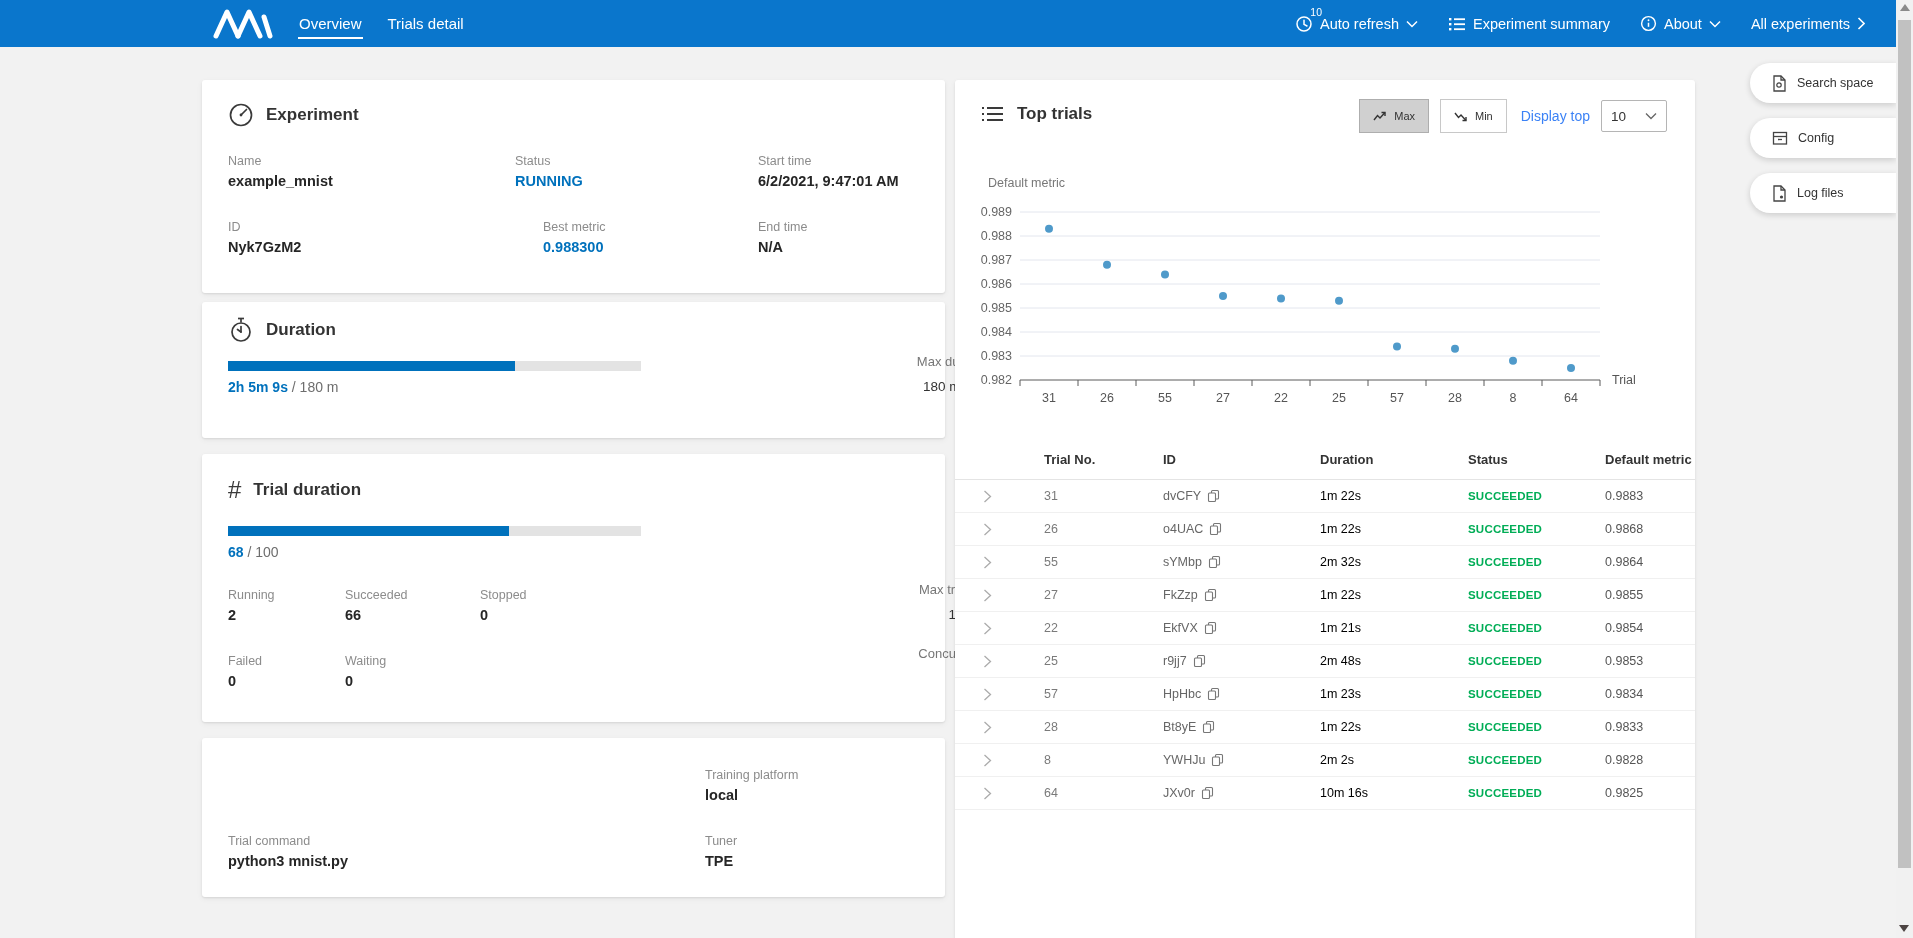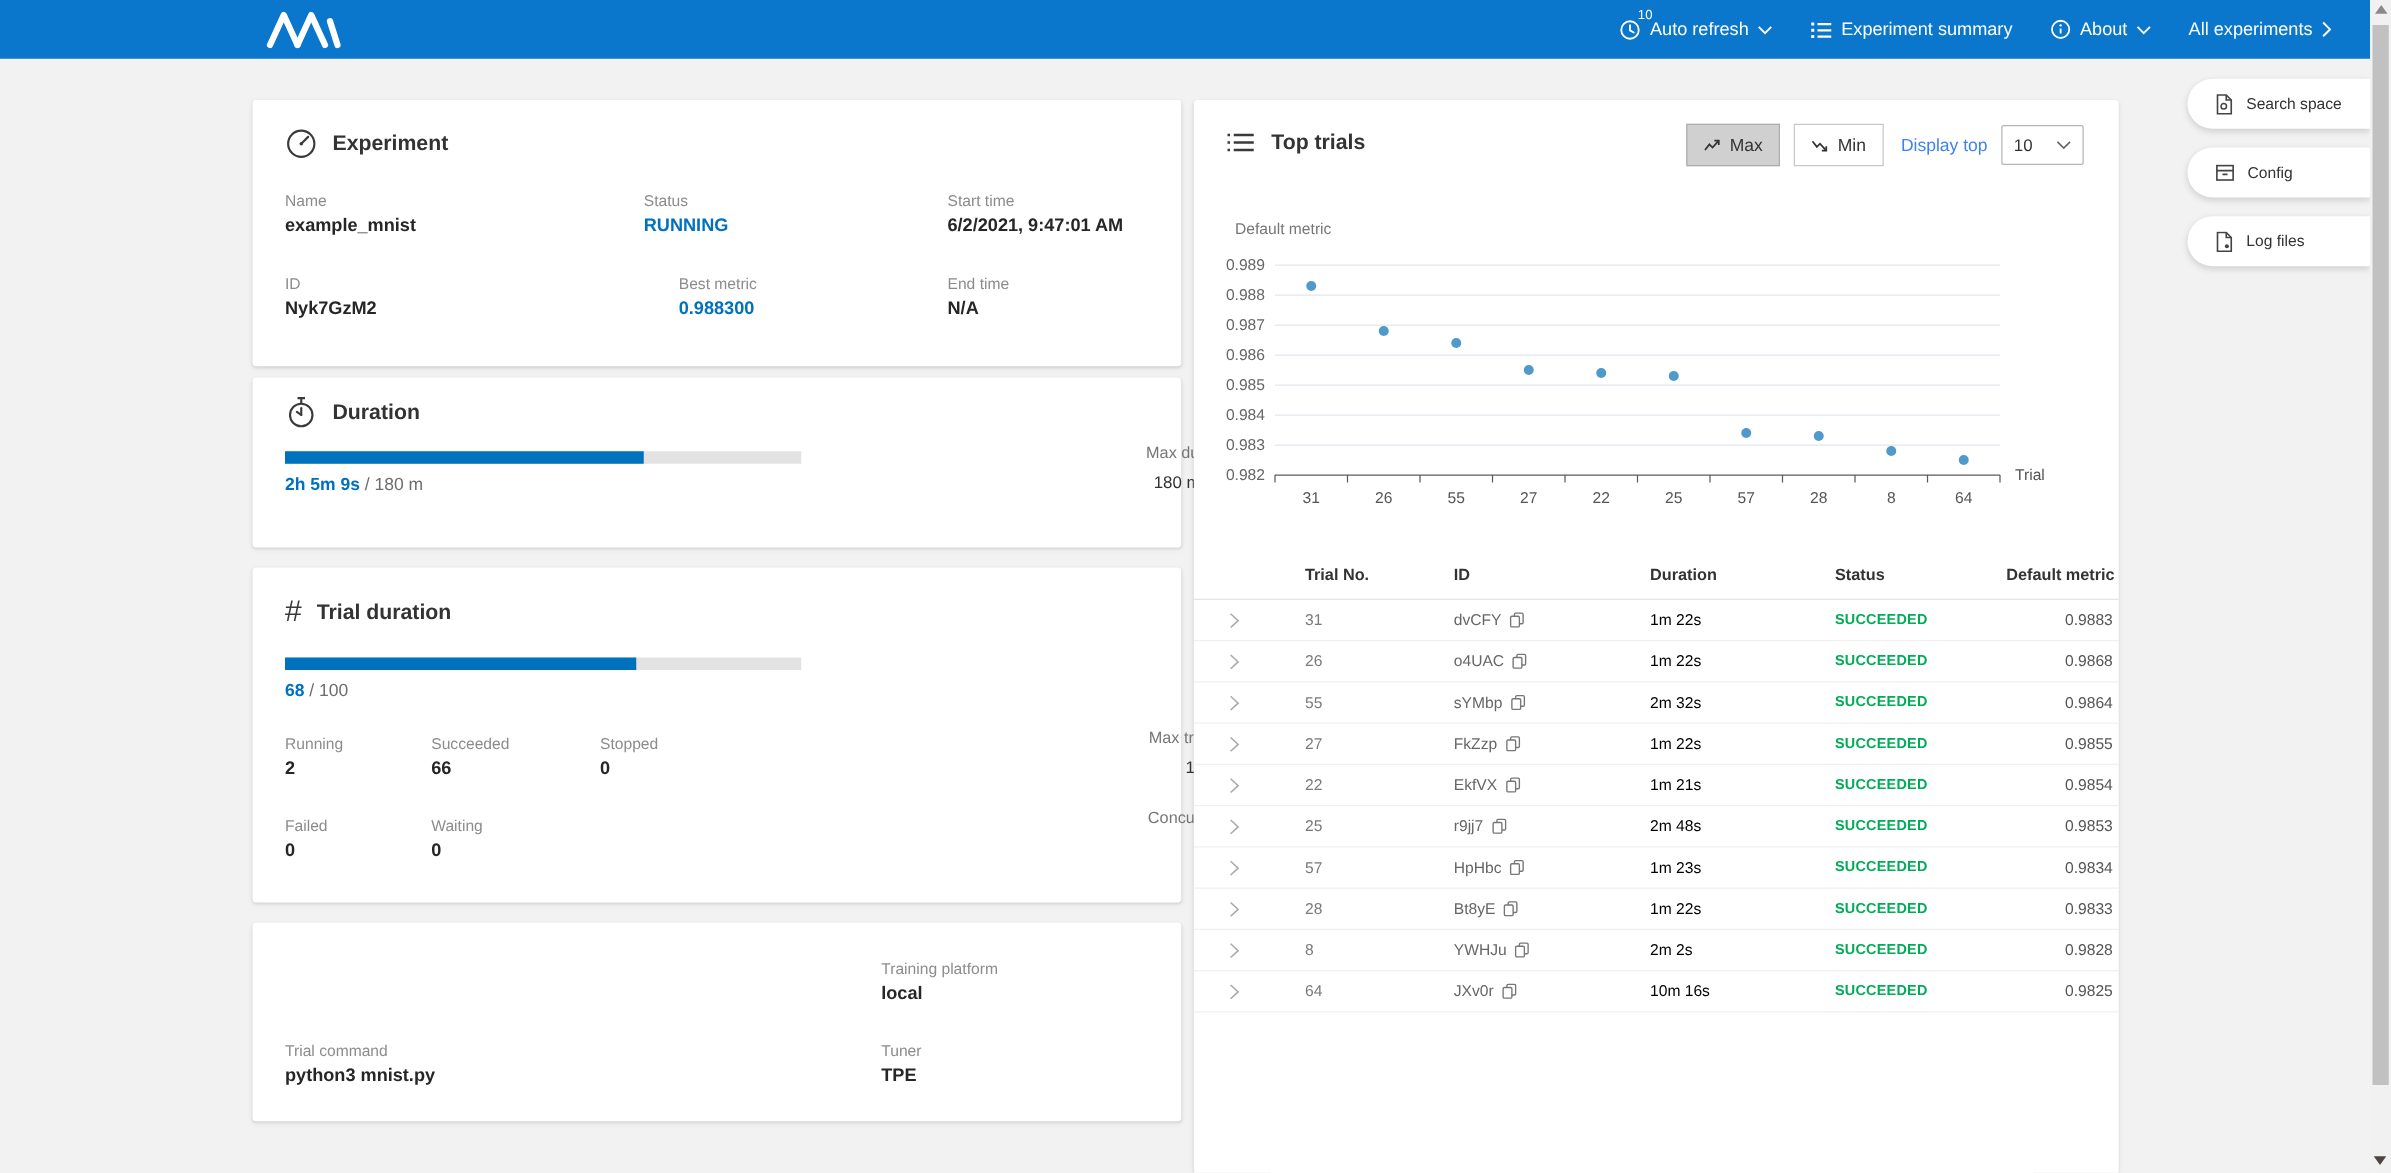--- a/index.html
+++ b/index.html
@@ -38,36 +38,36 @@
   
   .pbar{position:absolute;left:26px;width:413px;height:10px;background:#e3e3e3;}
   .pbar-fill{height:100%;background:var(--accent);}
   .ptext{position:absolute;left:26px;font-size:14px;color:#6d6d6d;}
   .ptext b{color:var(--accent);font-weight:700;}
   .editable{position:absolute;text-align:right;width:160px;}
   .editable .flabel{font-size:13px;color:#767676;margin-bottom:8px;}
   .editable .fvalue{font-size:13.5px;color:#333;font-weight:400;display:inline-flex;align-items:center;gap:6px;}
   
   .controls{position:absolute;top:19px;right:28px;display:flex;align-items:center;gap:11px;}
-  .btn{height:34px;display:inline-flex;align-items:center;gap:7px;padding:0 13px;font-size:14px;
+  .btn{height:34px;display:inline-flex;align-items:center;gap:7px;padding:0 13px;font-size:11px;
        color:#333;cursor:pointer;border:1px solid #c8c8c8;background:#fff;}
   .btn.selected{background:#d0d0d0;border-color:#aeaeae;}
   .disp-label{font-size:14px;color:#3b82f6;margin-left:3px;}
   .select{width:66px;height:32px;border:1px solid #b5b5b5;border-radius:2px;display:inline-flex;
           align-items:center;justify-content:space-between;padding:0 9px;font-size:13.5px;cursor:pointer;background:#fff;}
   
   .ttable{position:absolute;left:0;top:360px;width:740px;font-size:12.5px;}
   .trow{display:grid;grid-template-columns:45px 103px 141px 132px 121px 1fr;align-items:center;
         height:33px;border-bottom:1px solid #f0f0f0;padding-left:28px;gap:16px;}
   .trow.head{height:40px;font-size:13px;font-weight:700;color:#333;border-bottom:1px solid #e4e4e4;}
   .c-no{color:#7a7a7a;}
   .c-id{color:#666;display:flex;align-items:center;gap:6px;}
   .c-dur{color:#000000;}
   .c-status{color:var(--green);font-weight:700;font-size:11.5px;letter-spacing:.2px;}
-  .c-metric{color:#555;margin-left:47px;}
+  .c-metric{color:#555;}
   .expander{display:flex;align-items:center;cursor:pointer;}
   
   .side-btn{position:absolute;left:1750px;width:146px;height:40px;background:#fff;border-radius:20px 0 0 20px;
             box-shadow:0 2px 6px rgba(0,0,0,.16);display:flex;align-items:center;gap:10px;
             padding-left:22px;font-size:12.5px;color:#333;cursor:pointer;}
   
   .scrollbar{position:absolute;right:0;top:0;width:17px;height:938px;background:#f1f1f1;z-index:50;}
   .sb-thumb{position:absolute;left:2px;top:20px;width:13px;height:848px;background:#c1c1c1;cursor:pointer;}
   .sb-up{position:absolute;top:4px;left:4px;width:0;height:0;border-left:5px solid transparent;
          border-right:5px solid transparent;border-bottom:7px solid #8a8a8a;cursor:pointer;}
@@ -79,20 +79,24 @@
 <body>
 
 <div class="topbar">
   <span class="logo">
     <svg width="62" height="30" viewBox="0 0 62 30">
       <polyline points="4,27 15,3 26,27" fill="none" stroke="#fff" stroke-width="5" stroke-linecap="round" stroke-linejoin="round"></polyline>
       <polyline points="26,27 37,3 48,27" fill="none" stroke="#fff" stroke-width="5" stroke-linecap="round" stroke-linejoin="round"></polyline>
       <line x1="52" y1="8" x2="58" y2="27" stroke="#fff" stroke-width="5" stroke-linecap="round"></line>
     </svg>
   </span>
+  <nav class="nav">
+    <a class="nav-item active">Overview</a>
+    <a class="nav-item">Trials detail</a>
+  </nav>
   <div class="topbar-right">
     <div class="top-action">
       <span class="clock-wrap">
         <svg width="18" height="18" viewBox="0 0 18 18">
           <circle cx="9" cy="9" r="7" fill="none" stroke="#fff" stroke-width="1.5"></circle>
           <path d="M9 5.2 V9.3 L12 11" fill="none" stroke="#fff" stroke-width="1.5" stroke-linecap="round"></path>
         </svg>
         <span class="clock-badge">10</span>
       </span>
       <span>Auto refresh</span>

